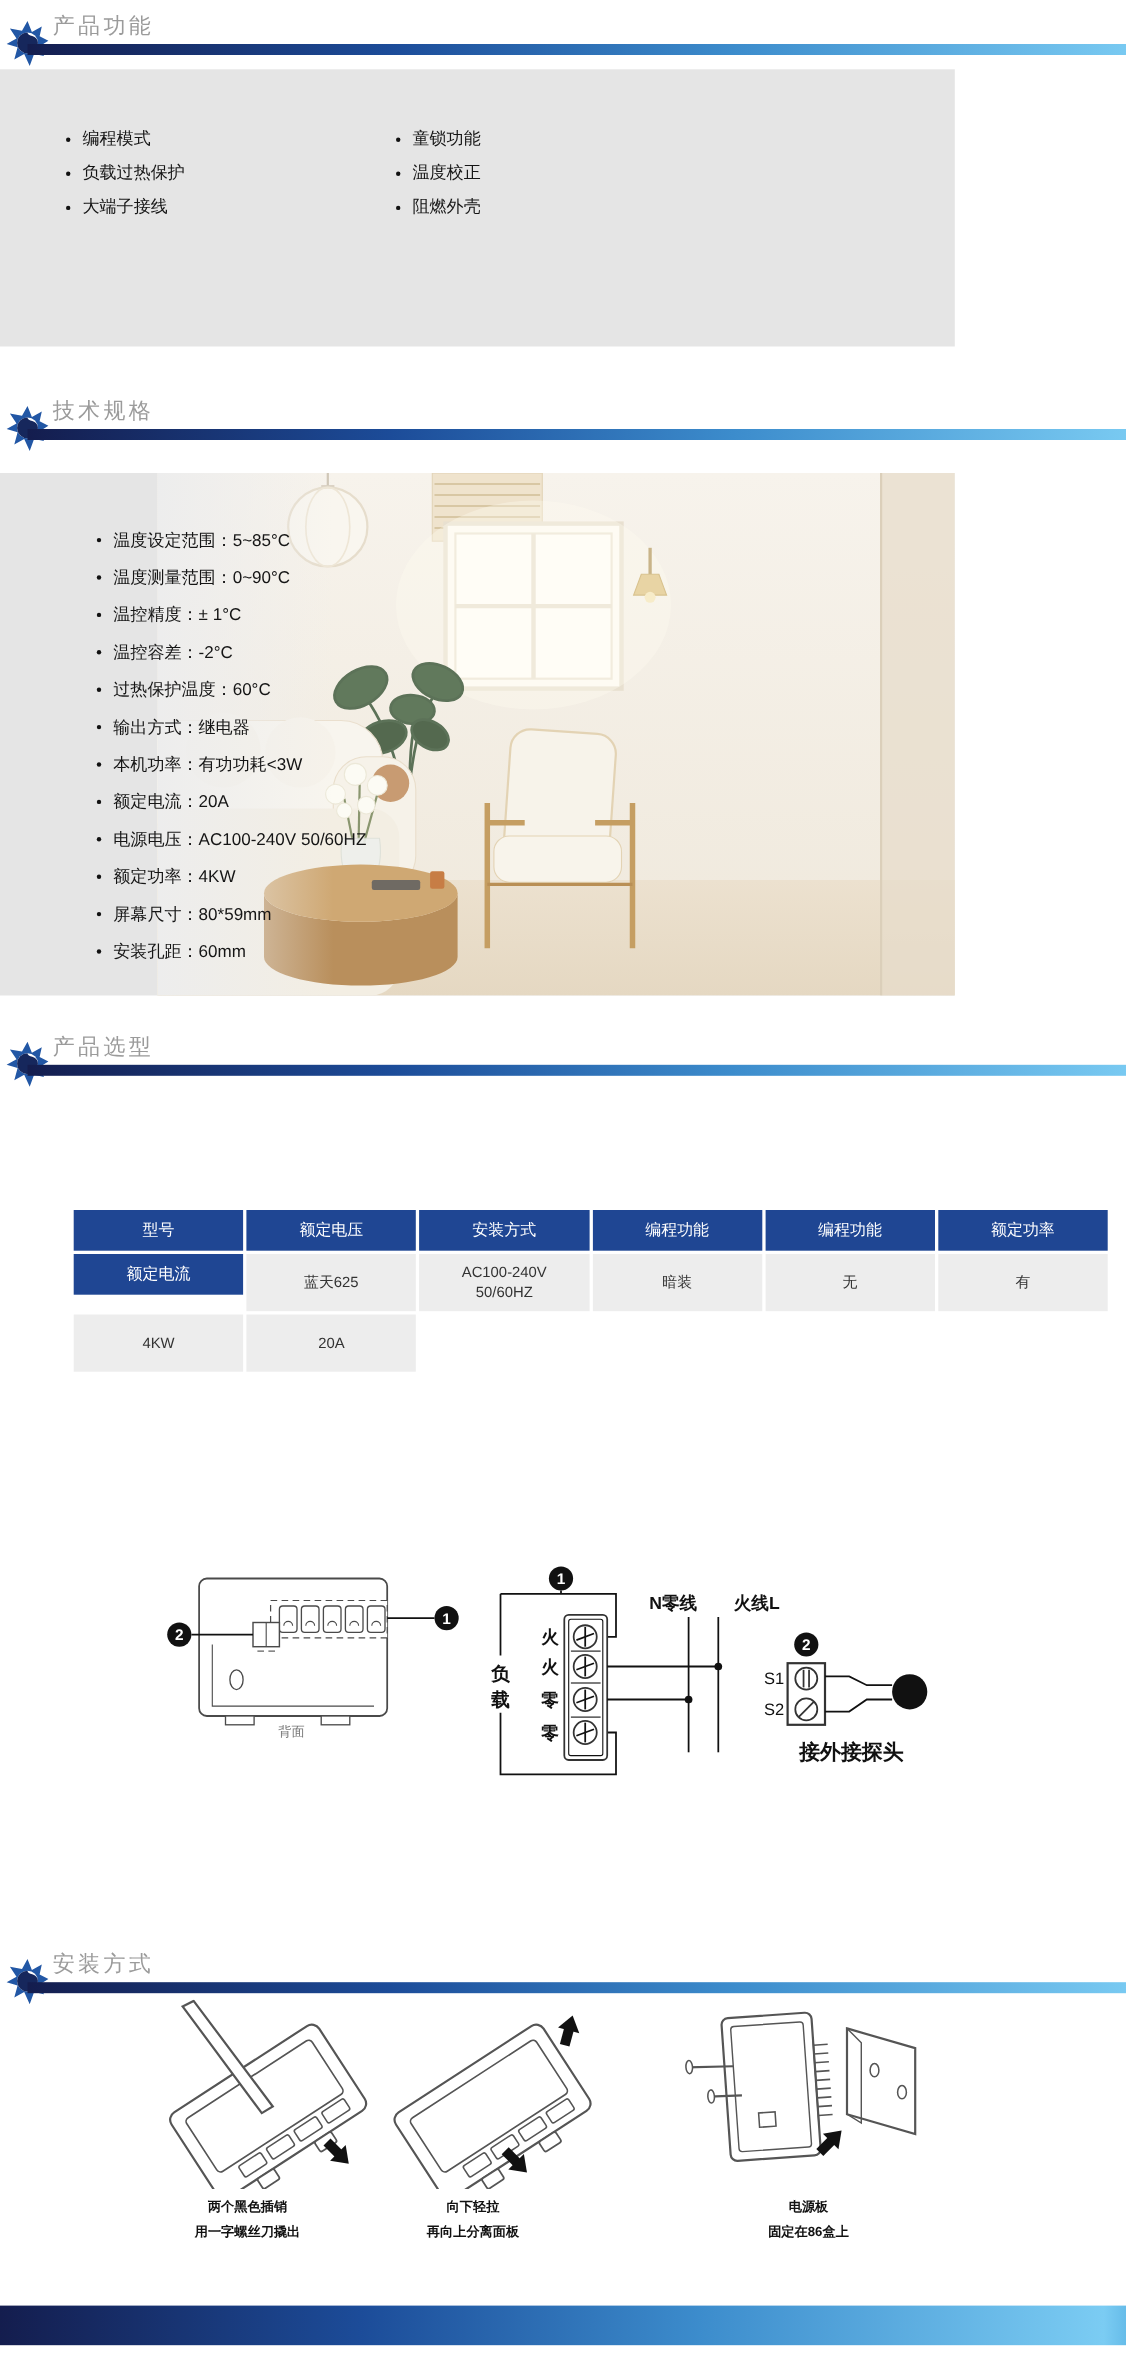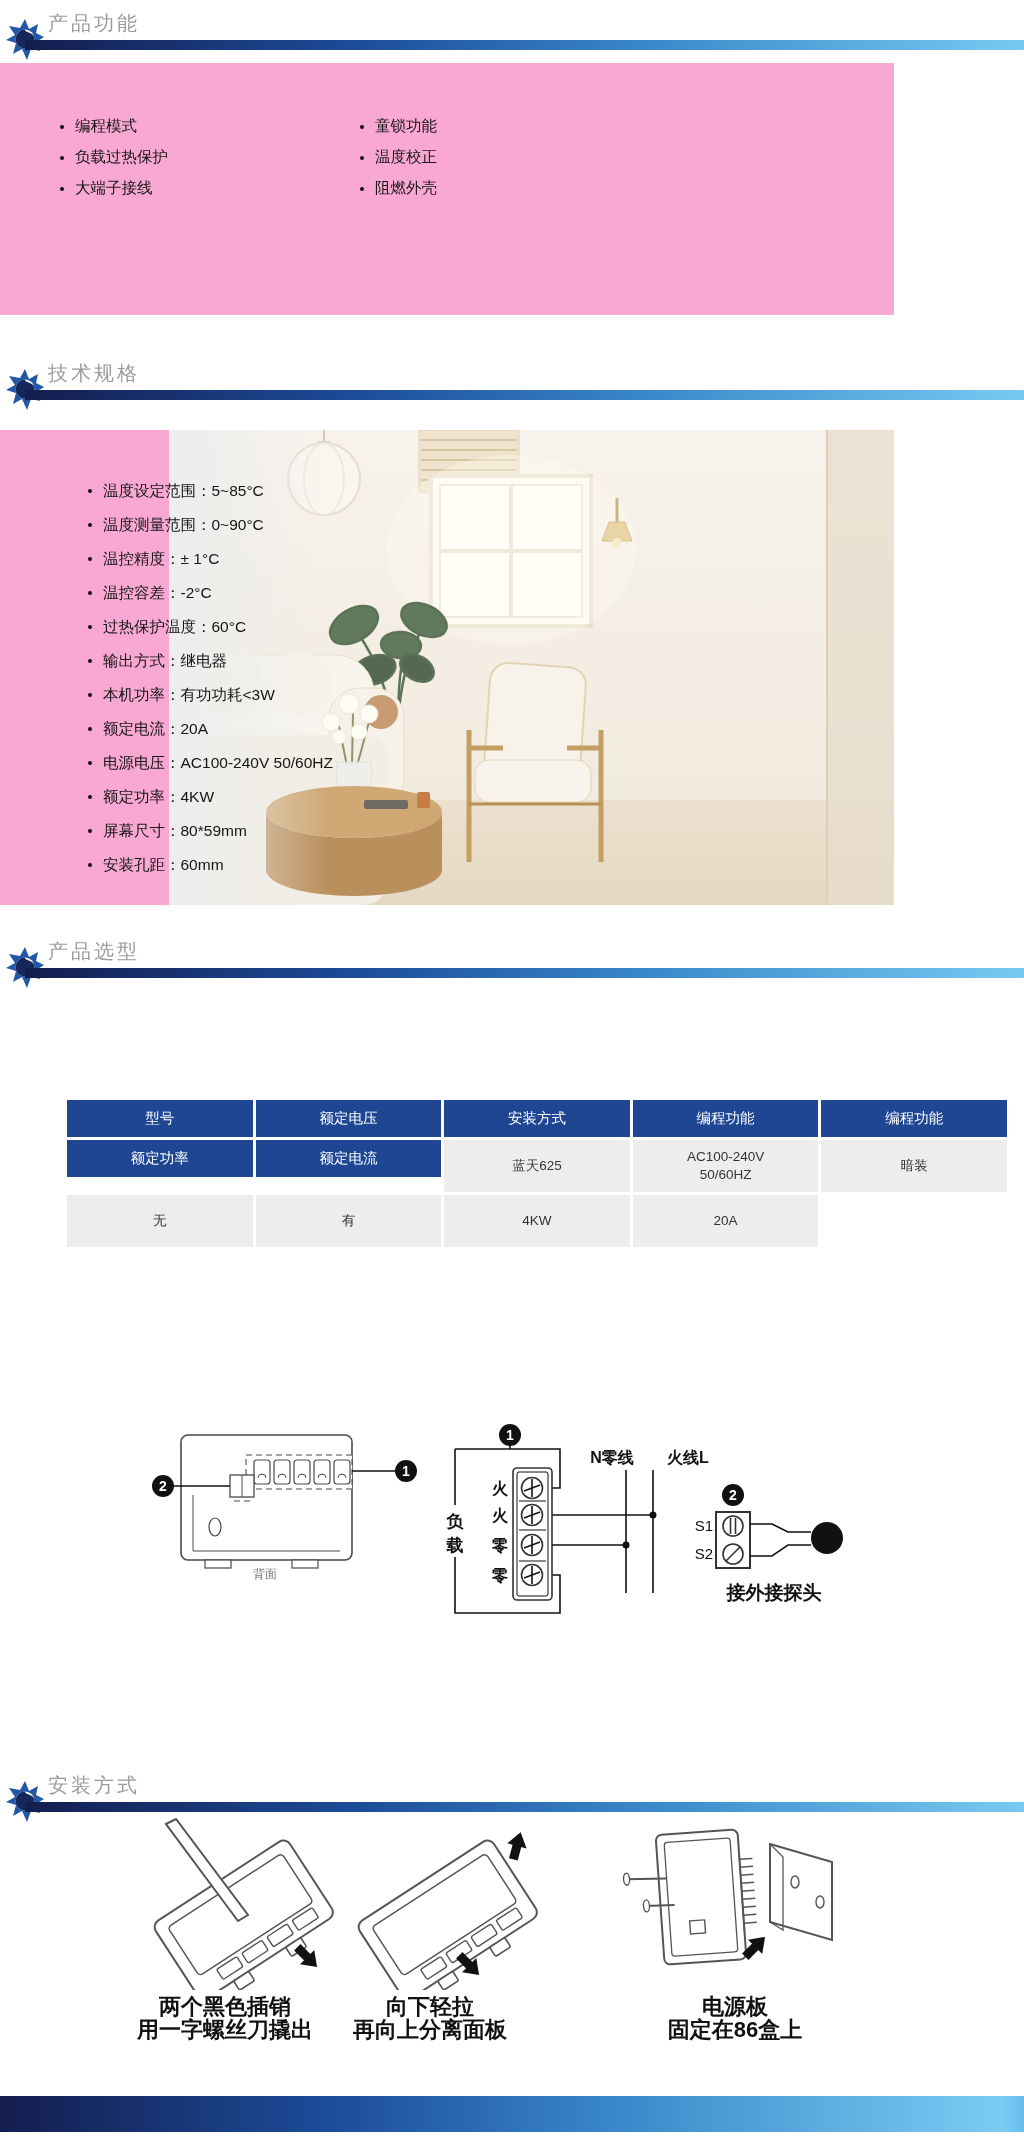--- a/index.html
+++ b/index.html
@@ -5,41 +5,41 @@
   html,body{margin:0;padding:0;background:#fff;}
   .page{position:relative;width:1024px;height:2150px;background:#fff;overflow:hidden;
         font-family:"Liberation Sans","DejaVu Sans",sans-serif;color:#141414;}
   
   .sec{position:absolute;left:0;width:1024px;height:62px;padding-left:46px;}
   .sec-title{position:absolute;left:48px;top:0;font-size:20px;color:#9b9b9b;letter-spacing:3px;}
   .sec-bar{position:absolute;left:25px;right:10px;top:30px;height:10px;
            background:linear-gradient(90deg,#141d4e 0%,#1c4c99 32%,#3c8ccc 62%,#7bccf3 98%,#66bce9 100%);}
   .sec-icon{position:absolute;left:5px;top:8px;width:40px;height:44px;}
   
-  .gray-block{position:absolute;left:0;width:868px;background:#f9a8d4;padding-left:26px;}
+  .gray-block{position:absolute;left:0;width:868px;background:#e5e5e5;}
   
   .blist{position:absolute;list-style:none;margin:0;padding:0;}
   .blist li{display:flex;align-items:center;font-size:15.5px;color:#151515;}
   .feat li{height:31px;}
   .spec li{height:34px;}
   .dot{width:4px;height:4px;border-radius:50%;background:#111;margin-right:11px;flex:none;}
   
   .photo{position:absolute;right:0;top:0;width:725px;height:475px;}
   
   .ptable{position:absolute;left:67px;top:1100px;width:940px;display:grid;
-          grid-template-columns:repeat(5,1fr);gap:3px;background:#fff;}
+          grid-template-columns:repeat(6,1fr);gap:3px;background:#fff;}
   .th{background:#1f4693;color:#fff;font-size:14.5px;height:37px;display:flex;
       align-items:center;justify-content:center;}
   .td{background:#ededed;color:#333;font-size:13.5px;height:52px;display:flex;
       align-items:center;justify-content:center;text-align:center;white-space:pre-line;line-height:1.3;}
   
   .wiring-svg{position:absolute;left:100px;top:1375px;}
   .inst-svg{position:absolute;}
   .inst-caption{position:absolute;top:1995px;width:260px;text-align:center;
-                font-size:22px;font-weight:bold;line-height:23px;color:#111;}
+                font-size:12px;font-weight:bold;line-height:23px;color:#111;}
   .bottom-bar{position:absolute;left:0;top:2096px;width:1024px;height:36px;
               background:linear-gradient(90deg,#141d4e 0%,#1c4c99 32%,#3c8ccc 62%,#7bccf3 98%,#66bce9 100%);}
   svg text{font-family:"Liberation Sans","DejaVu Sans",sans-serif;}
 </style>
 </head>
 <body>
 
 <div class="page">
 
   <div class="sec" style="top:10px">

